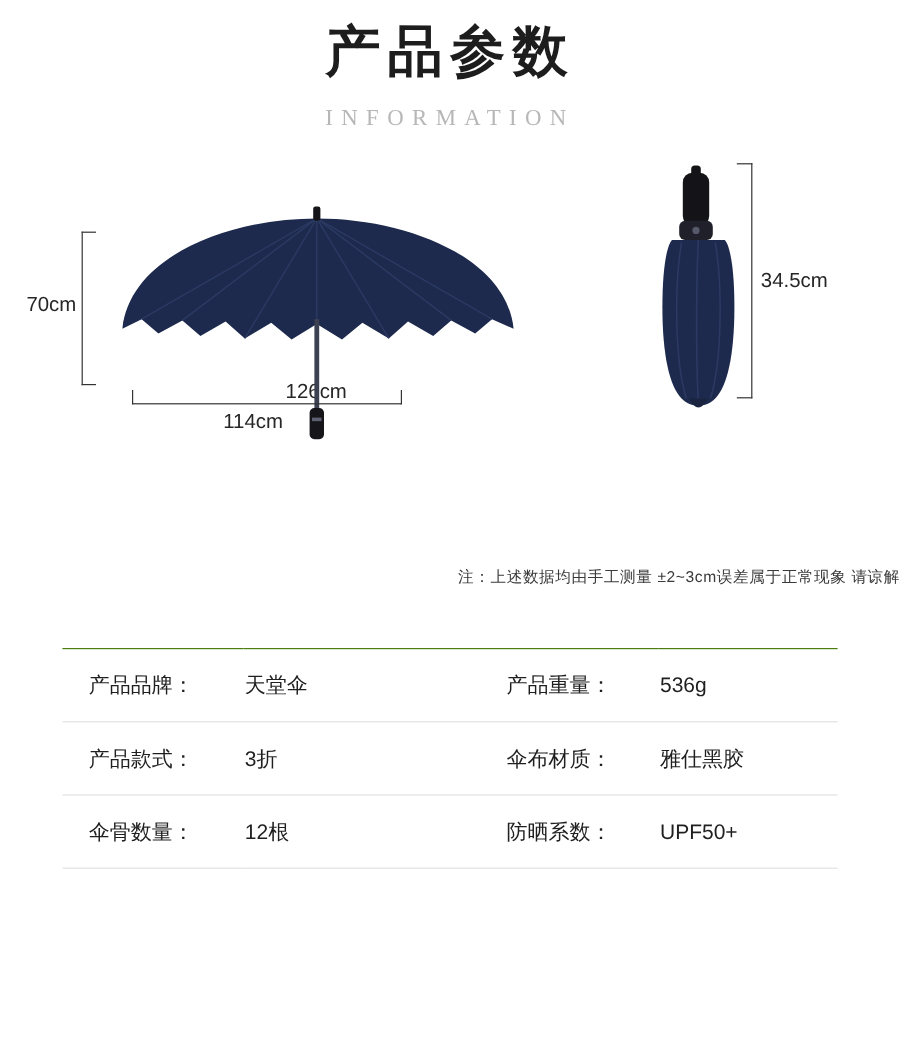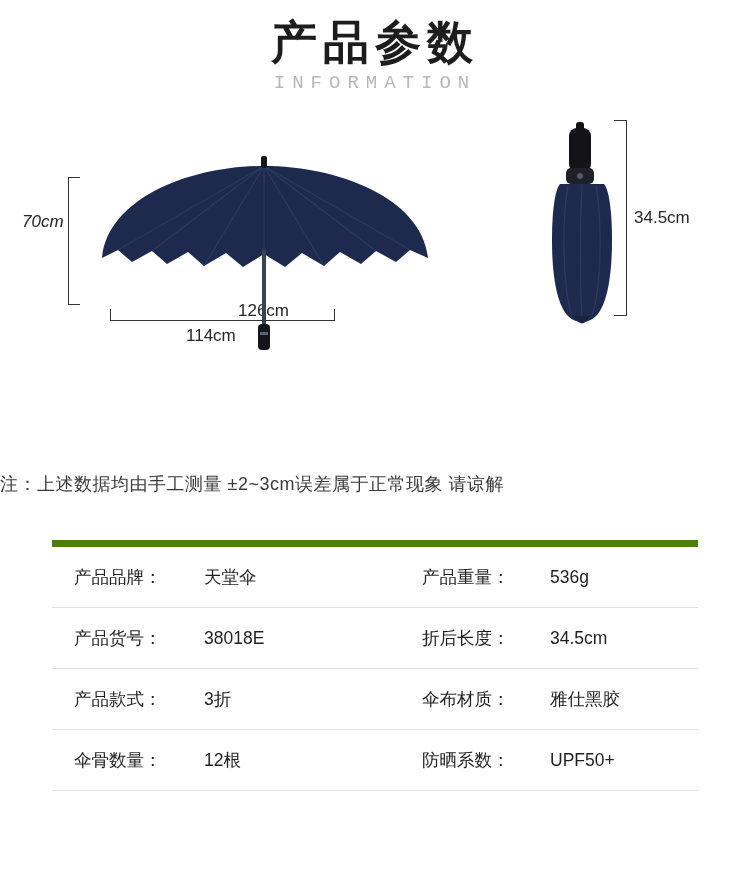--- a/index.html
+++ b/index.html
@@ -28,25 +28,25 @@
   }
   .header-title {
     font-size: 46px;
     font-weight: bold;
     letter-spacing: 6px;
     color: #1d1d1d;
     line-height: 1.25;
     font-family: "Liberation Sans", "DejaVu Sans", sans-serif;
   }
   .header-sub {
-    margin-top: 0;
+    margin-top: 16px;
     font-size: 19px;
     letter-spacing: 7px;
     color: #b7b7b7;
-    font-family: Liberation Mono, monospace;
+    font-family: Liberation Serif, serif;
   }
 
   
   .diagram {
     position: relative;
     width: 750px;
     height: 330px;
     margin-top: 26px;
   }
 
@@ -72,39 +72,39 @@
     position: absolute;
     background: #333;
   }
 
   
   .note {
     position: absolute;
     left: 0;
     top: 472px;
     width: 750px;
-    text-align: left;
-    font-size: 18px;
+    text-align: right;
+    font-size: 13px;
     color: #3a3a3a;
     letter-spacing: 0.5px;
   }
 
   
   .spec-table {
     position: absolute;
     left: 52px;
     top: 540px;
     width: 646px;
     border-collapse: collapse;
   }
   .spec-table tr {
     border-bottom: 1px solid #e2e2e2;
   }
   .spec-table tr:first-child {
-    border-top: 7px solid #4d7c0f;
+    border-top: 1px solid #4d7c0f;
   }
   .spec-table td {
     height: 58px;
     vertical-align: middle;
     font-size: 17.5px;
     color: #1f1f1f;
   }
   .spec-table td.k {
     width: 128px;
     padding-left: 22px;
@@ -161,21 +161,21 @@
 
       <rect x="182" y="100" width="4" height="78" fill="#3c4252"></rect>
 
       <rect x="178" y="174" width="12" height="26" rx="4" fill="#15151a"></rect>
       <rect x="180" y="182" width="8" height="3" fill="#5c6070"></rect>
     </svg>
 
     <div class="line-v" style="left:68px; top:57px; height:128px;"></div>
     <div class="tick" style="left:68px; top:57px; width:12px; height:1px;"></div>
     <div class="tick" style="left:68px; top:184px; width:12px; height:1px;"></div>
-    <div class="dim-label" style="left:22px; top:92px;font-style:italic;">70cm</div>
+    <div class="dim-label" style="left:22px; top:108px;">70cm</div>
 
     <div class="line-h" style="left:110px; top:200px; width:225px;"></div>
     <div class="tick" style="left:110px; top:189px; width:1px; height:12px;"></div>
     <div class="tick" style="left:334px; top:189px; width:1px; height:12px;"></div>
     <div class="dim-label" style="left:186px; top:206px;text-align:right;">114cm</div>
 
     <svg width="110" height="220" style="position:absolute; left:528px; top:-10px;">
 
       <rect x="41" y="18" width="22" height="44" rx="8" fill="#141418"></rect>
       <rect x="48" y="12" width="8" height="10" rx="3" fill="#141418"></rect>
@@ -202,26 +202,20 @@
 
   <div class="note">注：上述数据均由手工测量 ±2~3cm误差属于正常现象 请谅解</div>
 
   <table class="spec-table">
     <tbody>
       <tr>
         <td class="k">产品品牌：</td>
         <td class="v">天堂伞</td>
         <td class="k2">产品重量：</td>
         <td class="v2">536g</td>
-      </tr>
-      <tr>
-        <td class="k">产品货号：</td>
-        <td class="v">38018E</td>
-        <td class="k2">折后长度：</td>
-        <td class="v2">34.5cm</td>
       </tr>
       <tr>
         <td class="k">产品款式：</td>
         <td class="v">3折</td>
         <td class="k2">伞布材质：</td>
         <td class="v2">雅仕黑胶</td>
       </tr>
       <tr>
         <td class="k">伞骨数量：</td>
         <td class="v">12根</td>

